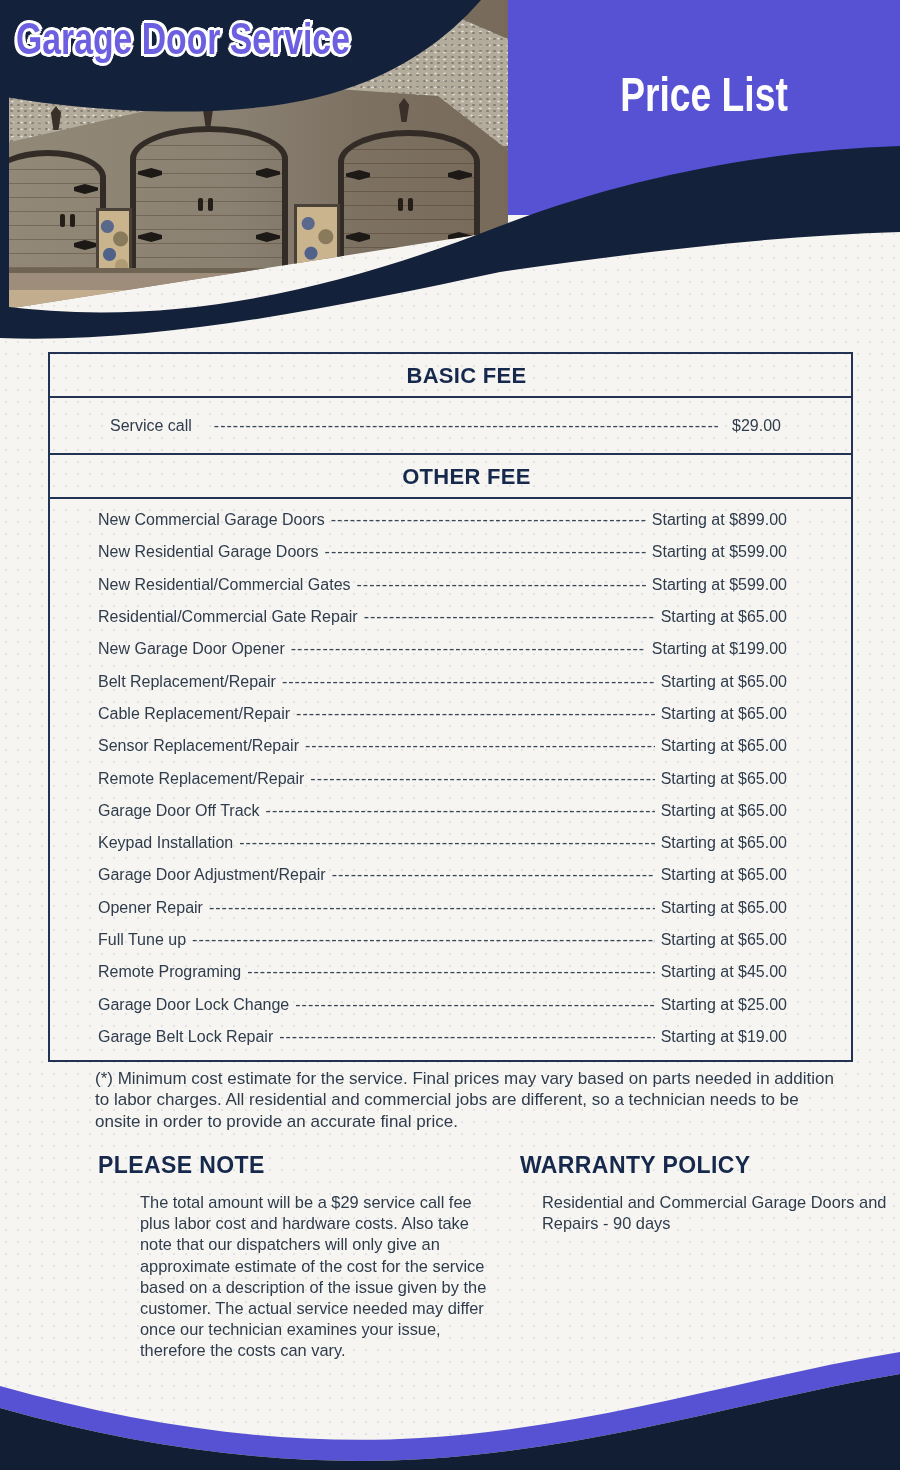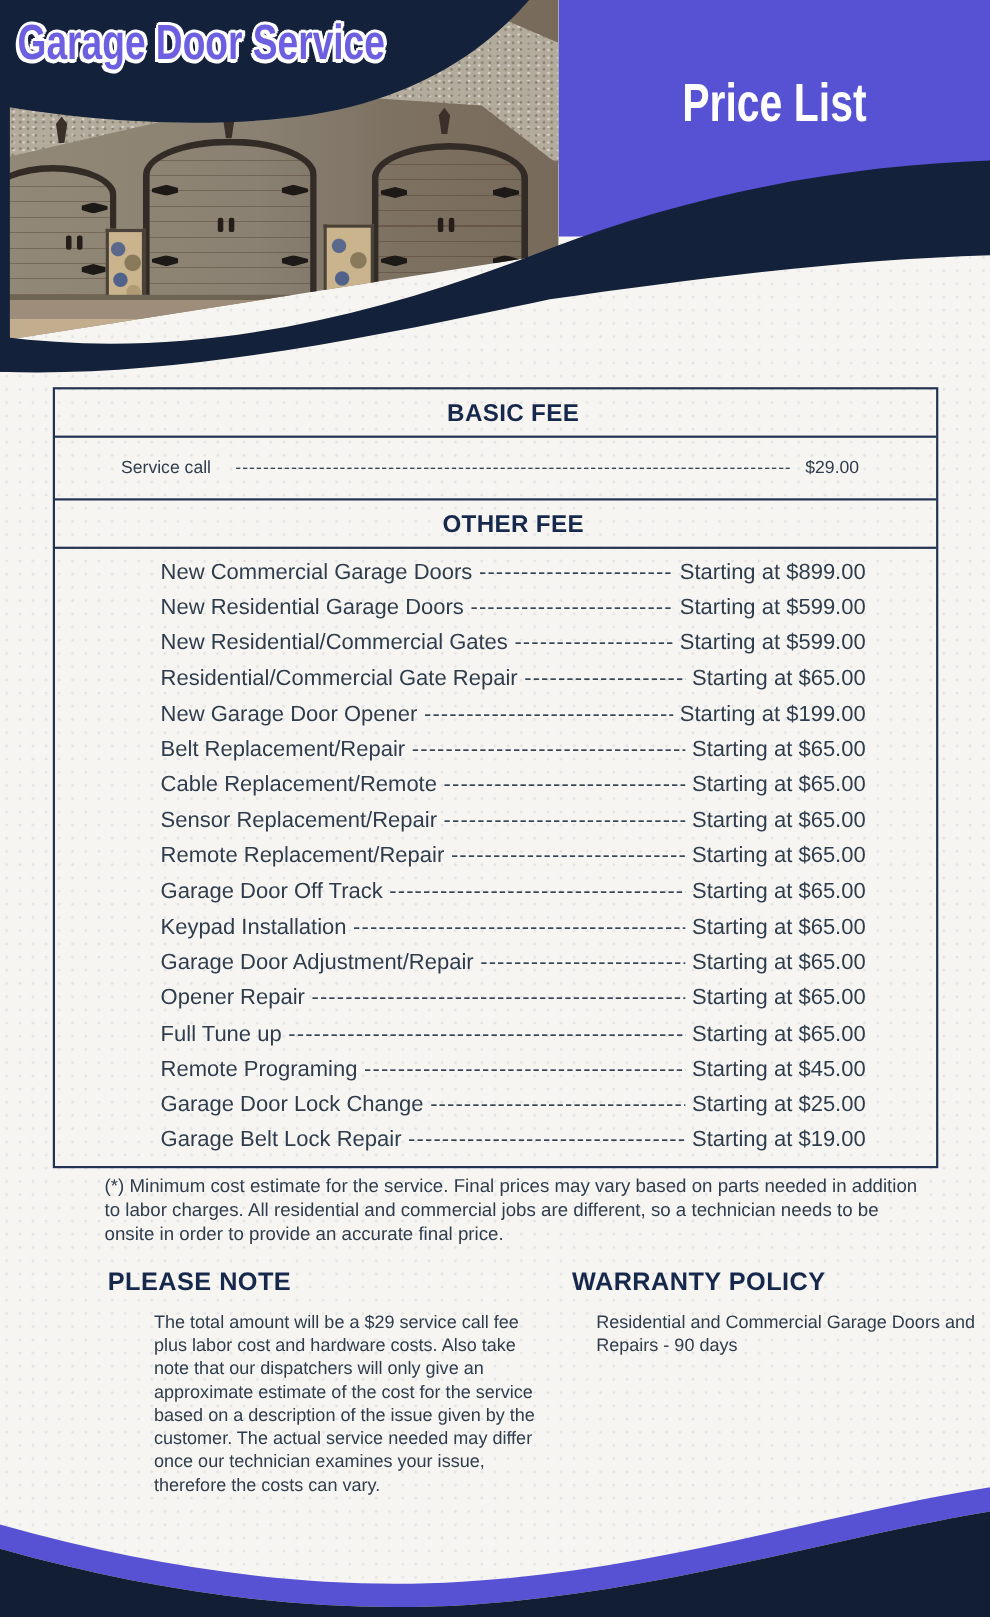--- a/index.html
+++ b/index.html
@@ -52,21 +52,21 @@
   
   #fee-table{position:absolute;left:48px;top:352px;width:801px;
     border:2px solid var(--c-border,#223252);background:transparent;z-index:1;}
   .section-head{height:42px;line-height:43px;text-align:center;
     font-size:22px;font-weight:700;letter-spacing:.3px;color:var(--c-heading,#16294d);padding-left:32px;}
   .rule{border-top:2px solid var(--c-border,#223252);}
   #basic-rows{padding:0 70px 0 48px;margin-left:12px;}
   #basic-rows .fee-row{height:55px;font-size:16px;}
   #basic-rows .leader{margin:0 14px 0 22px;}
   #other-rows{padding:5px 64px 7px 48px;}
-  #other-rows .fee-row{height:32.3px;font-size:20px;margin-left:48px;}
+  #other-rows .fee-row{height:32.3px;font-size:16px;}
   .fee-row{display:flex;align-items:center;color:var(--c-text,#2e3c4c);}
   .fee-label{white-space:nowrap;flex:0 0 auto;}
   .leader{flex:1 1 auto;overflow:hidden;white-space:nowrap;margin:0 6px;
     letter-spacing:1px;color:var(--c-text,#2e3c4c);opacity:.95;}
   .fee-price{white-space:nowrap;flex:0 0 auto;text-align:center;}
   
   .footnote{position:absolute;left:95px;top:1068px;width:748px;
     font-size:17px;line-height:21.4px;color:var(--c-text,#2e3c4c);z-index:1;}
   .col-heading{position:absolute;top:1152px;font-size:23px;font-weight:700;
     letter-spacing:.4px;color:var(--c-heading,#16294d);z-index:1;}
@@ -177,21 +177,21 @@
       <span class="fee-price">Starting at $199.00</span>
     </div>
 
     <div class="fee-row">
       <span class="fee-label">Belt Replacement/Repair</span>
       <span class="leader">------------------------------------------------------------------------------------------------------------------------------------------------------------------------------------------------------------------------------------------------------------------------------------------------------------</span>
       <span class="fee-price">Starting at $65.00</span>
     </div>
 
     <div class="fee-row">
-      <span class="fee-label">Cable Replacement/Remote</span>
+      <span class="fee-label">Cable Replacement/Repair</span>
       <span class="leader">------------------------------------------------------------------------------------------------------------------------------------------------------------------------------------------------------------------------------------------------------------------------------------------------------------</span>
       <span class="fee-price">Starting at $65.00</span>
     </div>
 
     <div class="fee-row">
       <span class="fee-label">Sensor Replacement/Repair</span>
       <span class="leader">------------------------------------------------------------------------------------------------------------------------------------------------------------------------------------------------------------------------------------------------------------------------------------------------------------</span>
       <span class="fee-price">Starting at $65.00</span>
     </div>
 

